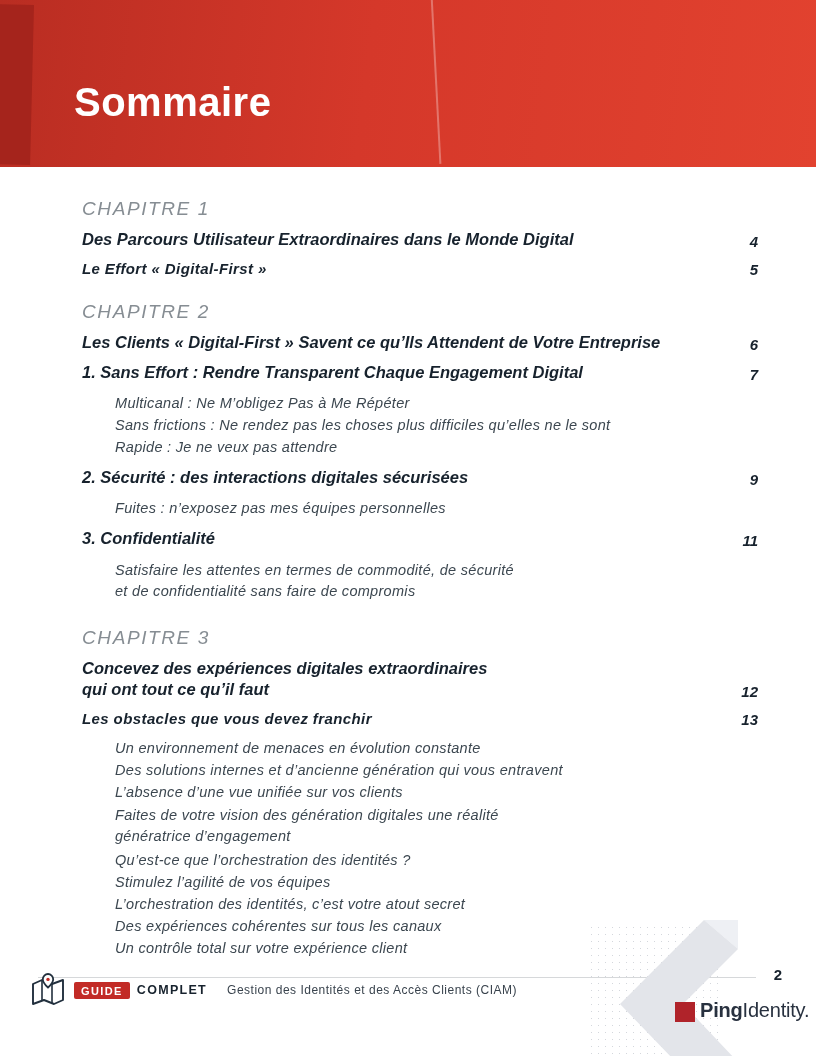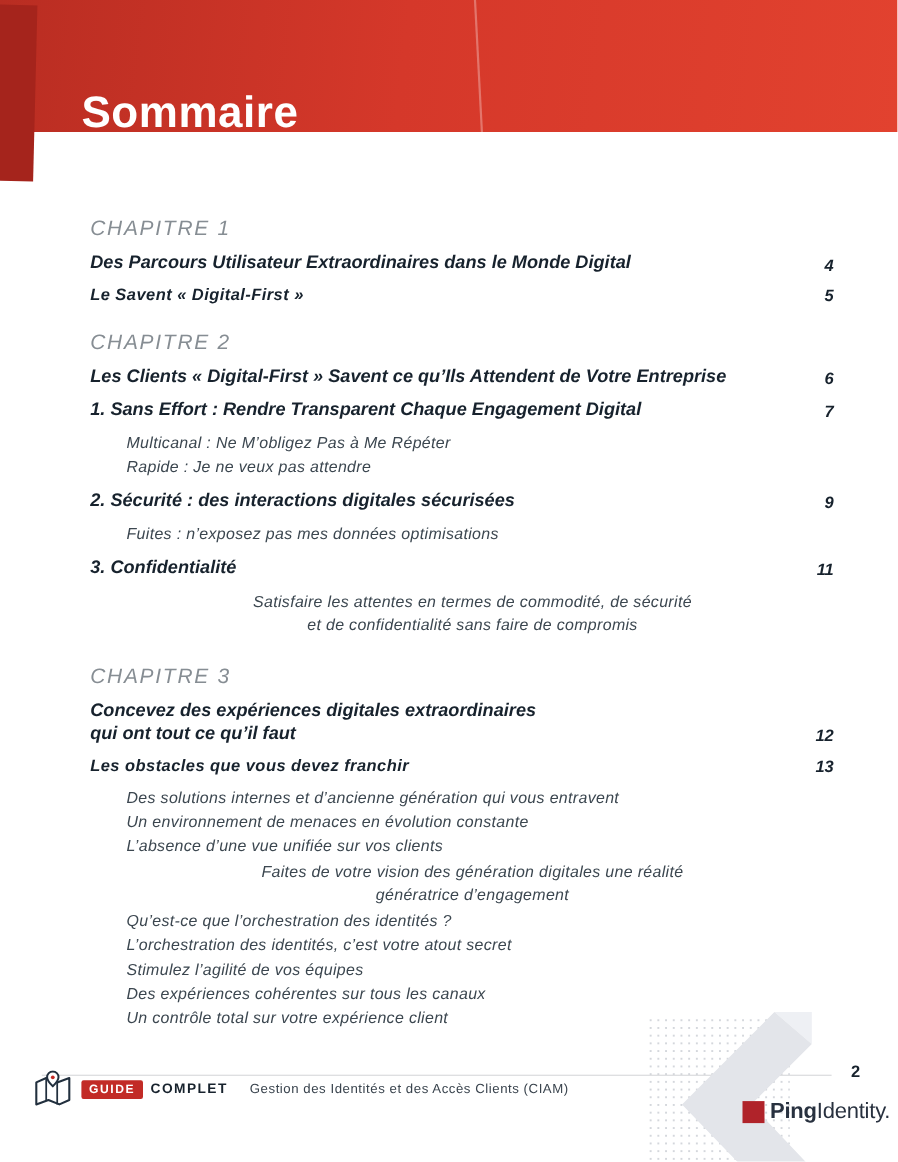--- a/index.html
+++ b/index.html
@@ -4,21 +4,21 @@
 <style>
   html,body{margin:0;padding:0;}
   body{
     width:816px;height:1056px;position:relative;overflow:hidden;
     background:#ffffff;
     font-family:"Liberation Sans","DejaVu Sans",sans-serif;
     -webkit-font-smoothing:antialiased;
   }
   
   .banner{
-    position:absolute;left:0;top:0;width:816px;height:120px;
+    position:absolute;left:0;top:0;width:816px;height:167px;
     background:linear-gradient(97deg,var(--banner_red_left) 0%, #d5382a 45%, var(--banner_red_right) 100%);
     overflow:visible;
   }
   .banner-strip{
     position:absolute;left:-4px;top:5px;width:38px;height:160px;
     background:var(--banner_red_strip);
     transform:rotate(1.4deg);transform-origin:top right;
   }
   .banner-seam{
     position:absolute;left:435px;top:-4px;width:1.5px;height:168px;
@@ -53,21 +53,21 @@
   .level-secondary{margin-top:8px;margin-bottom:9px;}
   .level-secondary .label{
     font-size:15px;font-weight:700;letter-spacing:0.4px;line-height:19px;color:var(--text_dark);
   }
   .level-sub{margin:0;}
   .level-sub .label{
     padding-left:33px;
     font-size:14.5px;font-weight:400;letter-spacing:0.3px;
     line-height:22px;color:var(--text_sub);
   }
-  .level-sub.tall .label{line-height:21px;padding-top:2px;padding-bottom:2px;text-align:center;}
+  .level-sub.tall .label{line-height:21px;padding-top:2px;padding-bottom:2px;}
   
   .dot-pattern{
     position:absolute;left:588px;top:924px;width:130px;height:132px;
     background-image:radial-gradient(circle,#d4d7dc 0.9px,transparent 1px);
     background-size:7px 7px;
     z-index:0;
   }
   .footer-rule{
     position:absolute;left:38px;top:977px;width:718px;height:1px;
     background:var(--rule_gray);z-index:1;
@@ -89,21 +89,21 @@
     padding:3px 7px 2px 7px;border-radius:2px;
   }
   .complet-label{
     color:var(--text_dark);font-size:12.5px;font-weight:700;
     letter-spacing:1.3px;margin-left:7px;
   }
   .footer-subtitle{
     color:#39434d;font-size:12px;letter-spacing:0.5px;margin-left:20px;
   }
   .ping-logo{
-    position:absolute;left:675px;top:999px;display:flex;z-index:3;
+    position:absolute;left:675px;top:999px;display:flex;align-items:center;z-index:3;
   }
   .ping-mark{width:20px;height:20px;background:var(--ping_red);flex:none;margin-right:5px;margin-top:2px;}
   .ping-text{font-size:20px;color:#28313f;letter-spacing:-0.2px;}
   .ping-text .b{font-weight:700;}
   .ping-text .r{font-weight:400;}
 </style>
 </head>
 <body>
 
 <div class="banner">
@@ -113,46 +113,49 @@
 </div>
 
 <div class="toc">
     <section class="chapter">
       <div class="chapter-heading">CHAPITRE 1</div>
       <div class="row level-main">
         <span class="label">Des Parcours Utilisateur Extraordinaires dans le Monde Digital</span>
         <span class="num">4</span>
       </div>
       <div class="row level-secondary">
-        <span class="label">Le Savent « Digital-First »</span>
+        <span class="label">Le Effort « Digital-First »</span>
         <span class="num">5</span>
       </div>
     </section>
     <section class="chapter">
       <div class="chapter-heading">CHAPITRE 2</div>
       <div class="row level-main">
         <span class="label">Les Clients « Digital-First » Savent ce qu’Ils Attendent de Votre Entreprise</span>
         <span class="num">6</span>
       </div>
       <div class="row level-main">
         <span class="label">1. Sans Effort : Rendre Transparent Chaque Engagement Digital</span>
         <span class="num">7</span>
       </div>
       <div class="row level-sub">
         <span class="label">Multicanal : Ne M’obligez Pas à Me Répéter</span>
       </div>
       <div class="row level-sub">
+        <span class="label">Sans frictions : Ne rendez pas les choses plus difficiles qu’elles ne le sont</span>
+      </div>
+      <div class="row level-sub">
         <span class="label">Rapide : Je ne veux pas attendre</span>
       </div>
       <div class="row level-main">
         <span class="label">2. Sécurité : des interactions digitales sécurisées</span>
         <span class="num">9</span>
       </div>
       <div class="row level-sub">
-        <span class="label">Fuites : n’exposez pas mes données optimisations</span>
+        <span class="label">Fuites : n’exposez pas mes équipes personnelles</span>
       </div>
       <div class="row level-main">
         <span class="label">3. Confidentialité</span>
         <span class="num">11</span>
       </div>
       <div class="row level-sub tall">
         <span class="label">Satisfaire les attentes en termes de commodité, de sécurité
 et de confidentialité sans faire de compromis</span>
       </div>
     </section>
@@ -161,40 +164,40 @@
       <div class="row level-main">
         <span class="label">Concevez des expériences digitales extraordinaires
 qui ont tout ce qu’il faut</span>
         <span class="num">12</span>
       </div>
       <div class="row level-secondary">
         <span class="label">Les obstacles que vous devez franchir</span>
         <span class="num">13</span>
       </div>
       <div class="row level-sub">
+        <span class="label">Un environnement de menaces en évolution constante</span>
+      </div>
+      <div class="row level-sub">
         <span class="label">Des solutions internes et d’ancienne génération qui vous entravent</span>
-      </div>
-      <div class="row level-sub">
-        <span class="label">Un environnement de menaces en évolution constante</span>
       </div>
       <div class="row level-sub">
         <span class="label">L’absence d’une vue unifiée sur vos clients</span>
       </div>
       <div class="row level-sub tall">
         <span class="label">Faites de votre vision des génération digitales une réalité
 génératrice d’engagement</span>
       </div>
       <div class="row level-sub">
         <span class="label">Qu’est-ce que l’orchestration des identités ?</span>
       </div>
       <div class="row level-sub">
+        <span class="label">Stimulez l’agilité de vos équipes</span>
+      </div>
+      <div class="row level-sub">
         <span class="label">L’orchestration des identités, c’est votre atout secret</span>
-      </div>
-      <div class="row level-sub">
-        <span class="label">Stimulez l’agilité de vos équipes</span>
       </div>
       <div class="row level-sub">
         <span class="label">Des expériences cohérentes sur tous les canaux</span>
       </div>
       <div class="row level-sub">
         <span class="label">Un contrôle total sur votre expérience client</span>
       </div>
     </section>
   </div>
 

